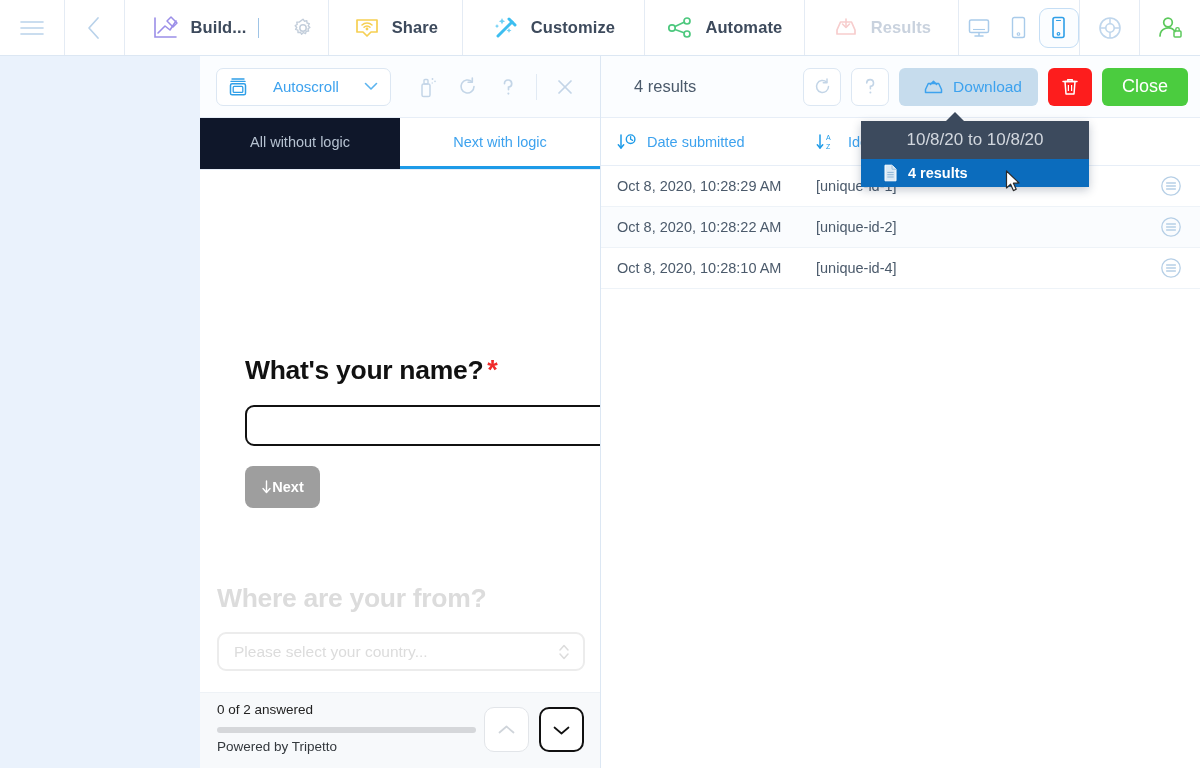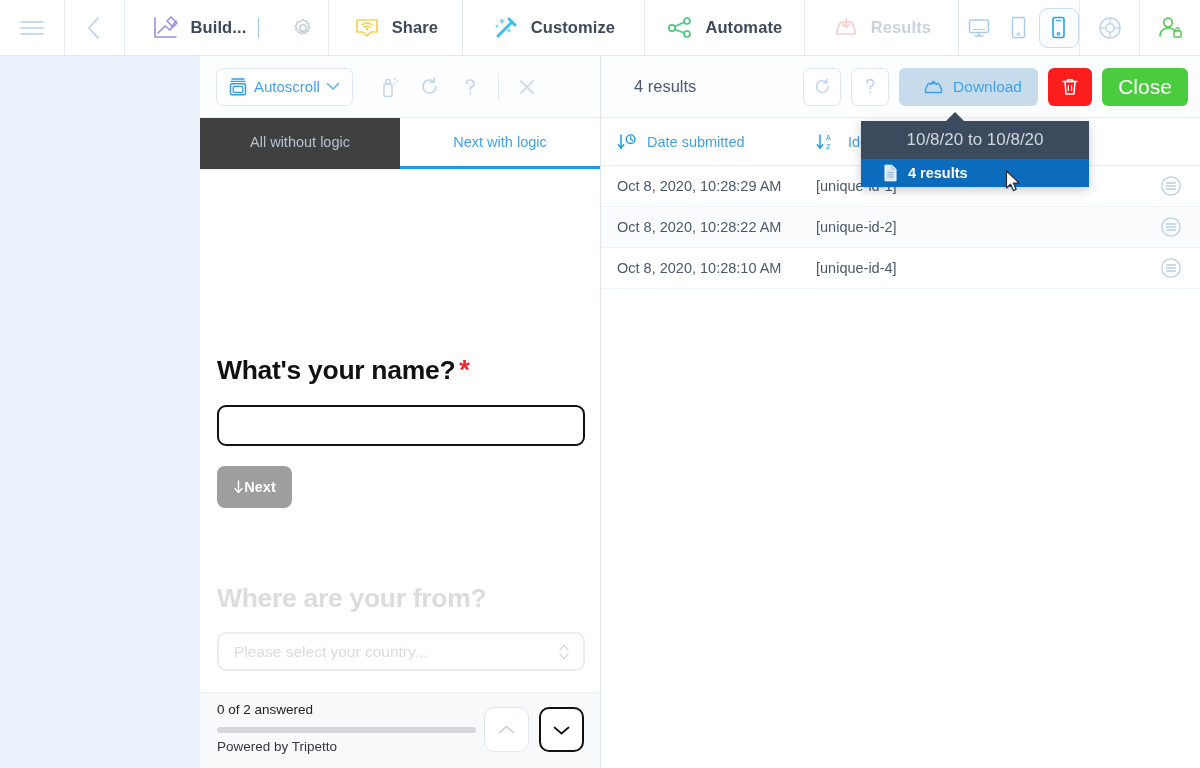--- a/index.html
+++ b/index.html
@@ -74,49 +74,49 @@
   .preview-toolbar {
     height: 62px; flex: 0 0 62px;
     background: #fbfdff;
     border-bottom: 1px solid #e7eef7;
     display: flex; align-items: center;
     padding-left: 16px; gap: 2px;
   }
   .autoscroll {
     height: 38px; border: 1px solid #dce7f3; border-radius: 7px;
     background: #ffffff;
-    display: flex; align-items: center; gap: 6px;
+    display: flex; align-items: center; gap: 25px;
     padding: 0 12px 0 11px;
   }
   .autoscroll .as-label { font-size: 15px; color: #3da2ee; }
   .pt-icon {
     width: 38px; height: 38px; border-radius: 7px;
     display: flex; align-items: center; justify-content: center;
   }
   .pt-sep { width: 1px; height: 26px; background: #e1eaf4; margin: 0 7px; }
 
   .preview-tabs {
     height: 52px; flex: 0 0 52px; display: flex;
     border-bottom: 1px solid #e7eef7;
     background: #ffffff;
   }
   .ptab {
     flex: 1; display: flex; align-items: center; justify-content: center;
     font-size: 14.5px; color: #b6c2d1;
     border-bottom: 3px solid transparent;
-    background: #404040;
+    background: #0f172a;
   }
   .ptab.active {
     color: #3da2ee; border-bottom-color: #1e9be8; background: #ffffff;
   }
   .form-area {
     flex: 1; position: relative; overflow: hidden; background: #ffffff;
   }
   .q-block { position: absolute; left: 17px; width: 368px; }
-  .q1 { top: 186px; }
+  .q1 { top: 186px; margin-left: 28px; }
   .q-title {
     font-size: 26.5px; font-weight: bold; color: #111111;
     letter-spacing: -.3px; line-height: 1.1;
   }
   .q-title .req { color: #f02b2b; font-size: 27px; margin-left: 4px; }
   .q-input {
     margin-top: 19px; height: 41px; width: 368px;
     border: 2px solid #111111; border-radius: 9px; background: #ffffff;
   }
   .q-next {
@@ -175,21 +175,21 @@
     background: #c6dced; display: flex; align-items: center; gap: 9px;
     font-size: 15.5px; color: #3da2ee;
   }
   .rbtn-trash {
     width: 44px; height: 38px; border-radius: 6px; background: #fd1d1d;
     display: flex; align-items: center; justify-content: center;
   }
   .rbtn-close {
     width: 86px; height: 38px; border-radius: 6px; background: #4bcc3f;
     display: flex; align-items: center; justify-content: center;
-    color: #ffffff; font-size: 21px;
+    color: #ffffff; font-size: 18px;
   }
   .res-colhead {
     height: 48px; display: flex; align-items: center;
     border-bottom: 1px solid #e7eef7; background: #ffffff;
     font-size: 14.5px; color: #3da2ee;
   }
   .colh { display: flex; align-items: center; gap: 10px; }
   .colh-1 { width: 215px; padding-left: 16px; }
   .colh-2 { flex: 1; }
   .res-row {

